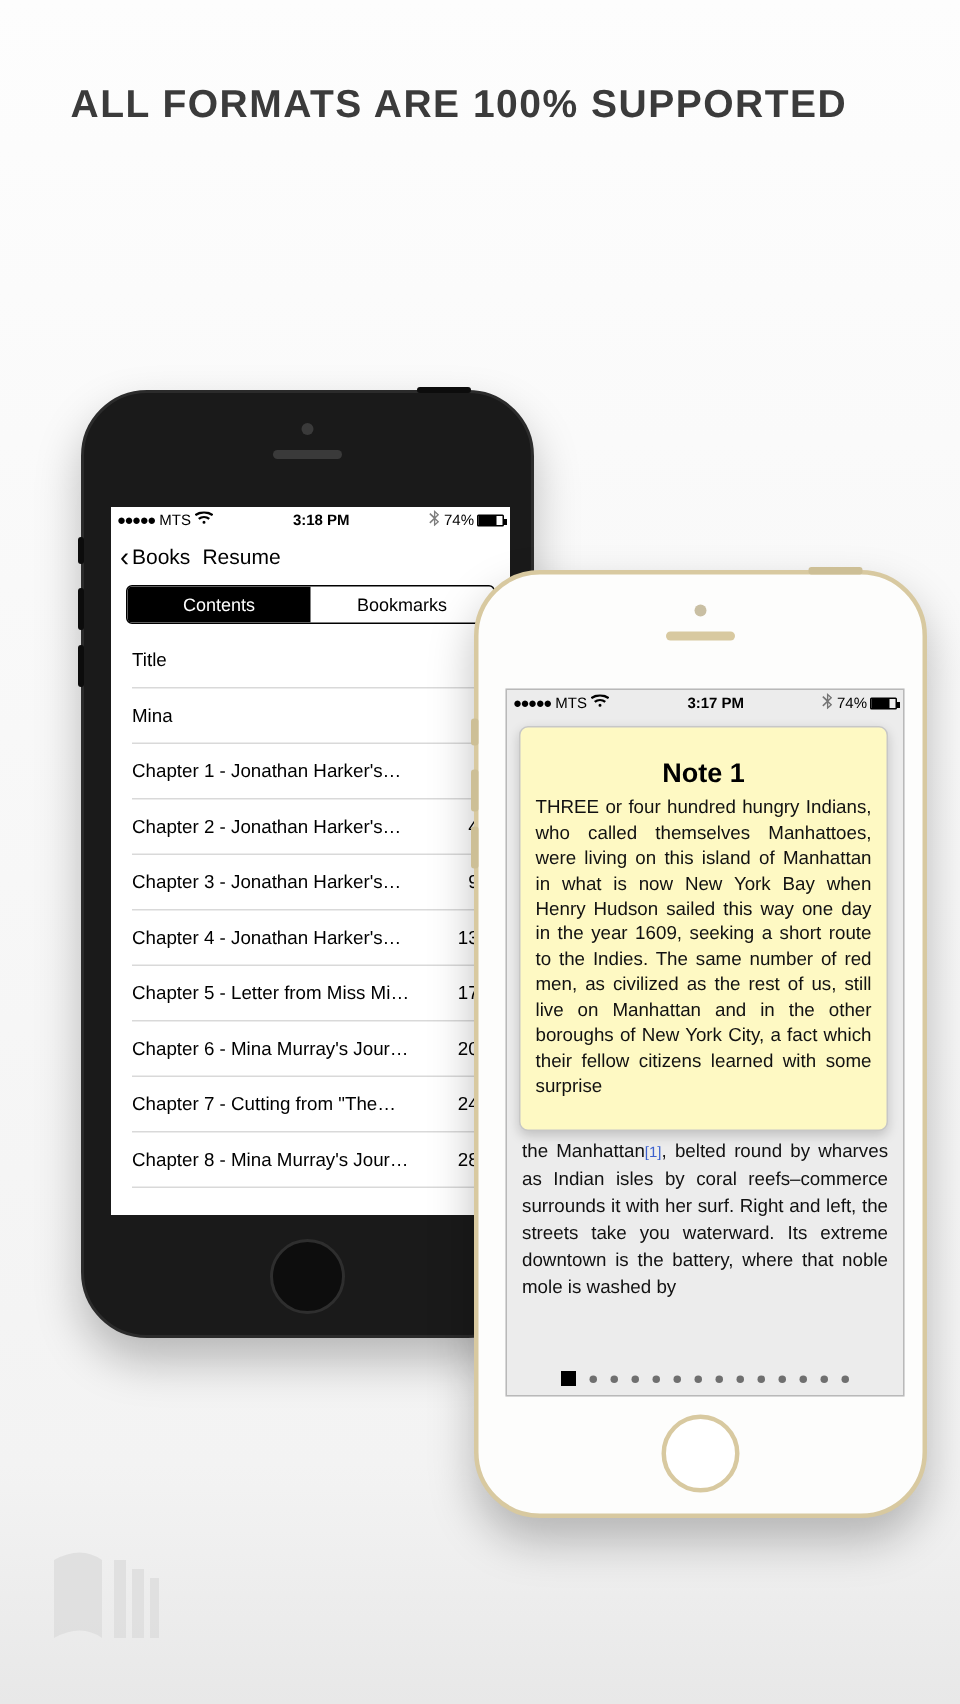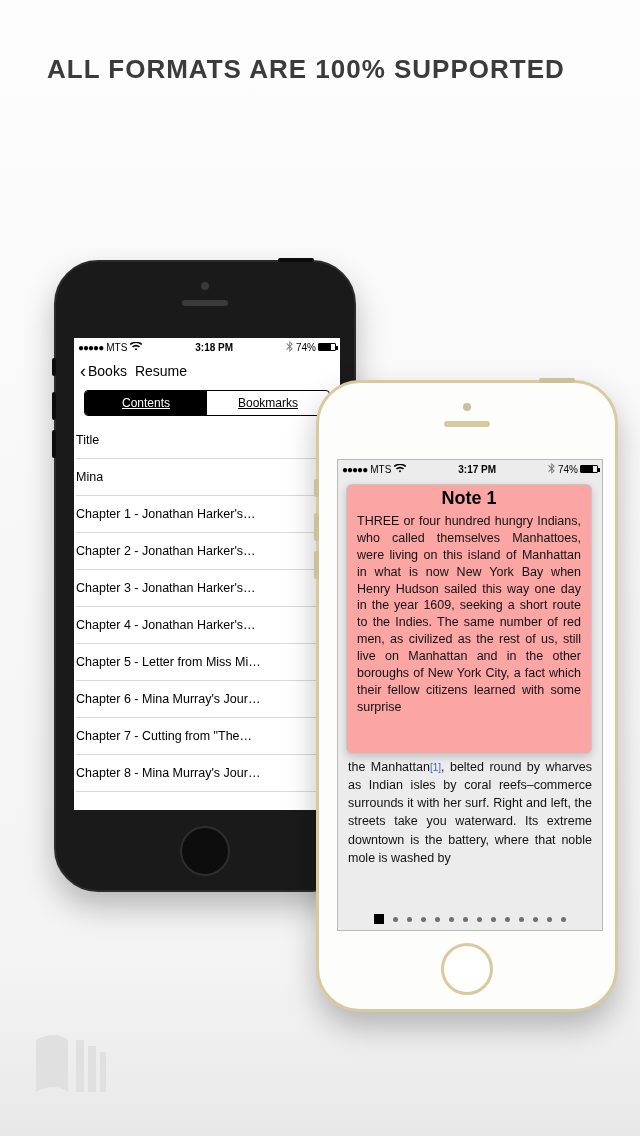--- a/index.html
+++ b/index.html
@@ -106,42 +106,42 @@
   }
   .navrow .chevron { font-size:18px; margin-right:2px; line-height:1; }
   .segmented {
     margin: 4px 10px 0;
     display:flex;
     border:1px solid #000;
     border-radius:4px;
     overflow:hidden;
     font-size:12px;
   }
-  .segmented div { flex:1; text-align:center; padding:5px 0;text-decoration:underline;}
+  .segmented div { flex:1; text-align:center; padding:5px 0;}
   .segmented .active { background:#000; color:#fff; }
-  .toc { margin: 6px 2px 0; font-size:12.5px; }
+  .toc { margin: 6px 14px 0; font-size:12.5px; }
   .toc-row {
     display:flex; justify-content:space-between;
     padding: 11px 0;
     border-bottom:1px solid #d9d9d9;
   }
   .toc-row .lbl { max-width: 200px; white-space:nowrap; overflow:hidden; text-overflow:ellipsis; }
   .toc-row .pg  { color:#000; margin-left:8px; }
 
   
   .reader { position:relative; height:100%; }
   .note-card {
     position:absolute;
     top: 24px; left: 8px; right: 10px;
     height: 270px;
-    background:#fca5a5;
+    background:#fef9c3;
     border:1px solid #c7c7c7;
     border-radius:6px;
     box-shadow: 0 3px 8px rgba(0,0,0,.18);
-    padding: 3px 10px;
+    padding: 20px 10px;
     overflow:hidden;
   }
   .note-card h3 {
     text-align:center;
     font-size:18px;
     font-weight:700;
     margin-bottom:4px;
   }
   .note-card p {
     font-size:12.5px;

